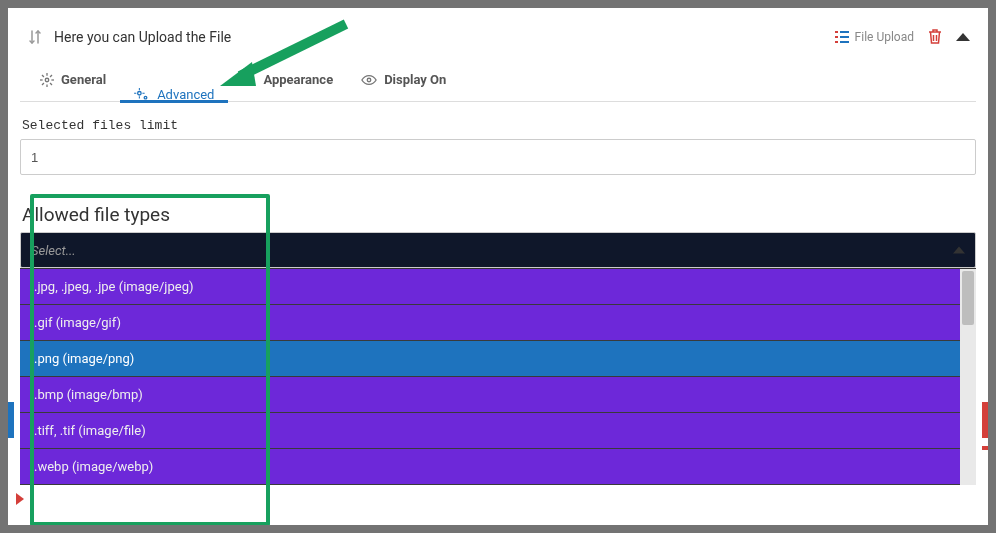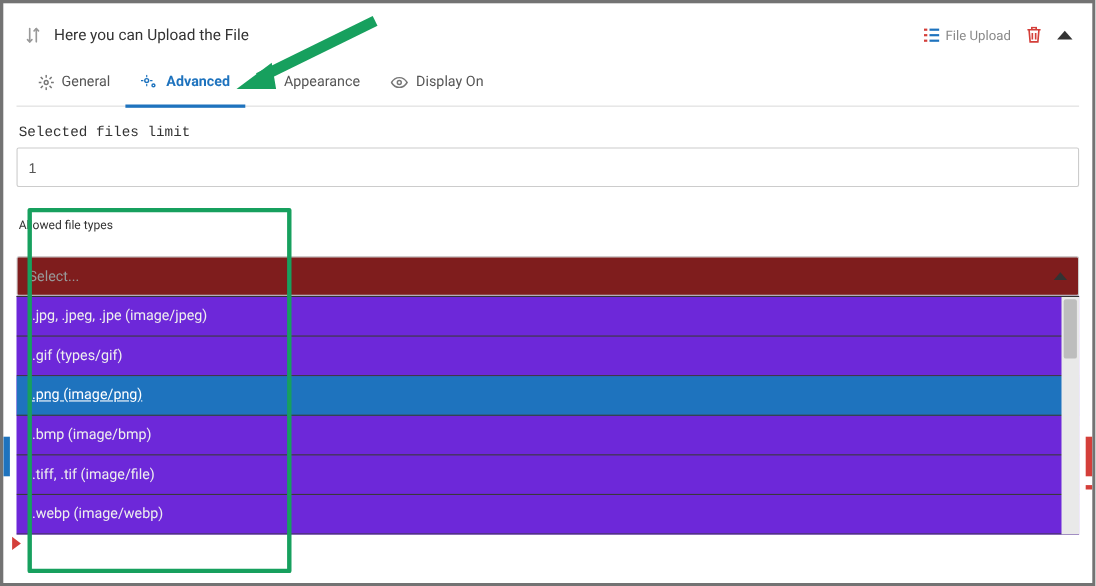--- a/index.html
+++ b/index.html
@@ -6,21 +6,21 @@
   body {
     margin: 0;
     font-family: -apple-system, BlinkMacSystemFont, "Segoe UI", Roboto, Arial, sans-serif;
     font-size: 13px;
     color: #333;
     background: #fff;
   }
   .frame {
     width: 996px;
     height: 533px;
-    border: 3px solid #737373;
+    border: 8px solid #737373;
     position: relative;
     overflow: hidden;
     background: #fff;
   }
   .inner {
     padding: 10px 12px 0 12px;
   }
   
   .header-row {
     display: flex;
@@ -45,60 +45,60 @@
     width: 0; height:0; border-left:7px solid transparent; border-right:7px solid transparent;
     border-bottom:8px solid #333; display:inline-block; margin-right:6px; cursor:pointer;
   }
   
   .tabs {
     display:flex; align-items:center; height:44px; border-bottom:1px solid #ddd;
     margin-top:2px; padding-left:6px; gap:0;
   }
   .tab {
     display:inline-flex; align-items:center; gap:7px; padding:0 14px;
-    height:44px; color:#555; cursor:pointer; font-size:13px; position:relative;
+    height:44px; color:#555; cursor:pointer; font-size:13px; position:relative;font-weight:bold;
   }
   .tab .ticon { color:#777; display:inline-flex; }
-  .tab.active { color:#1e73be; font-weight:700; }
+  .tab.active { color:#1e73be; font-weight:400;align-items:flex-end; }
   .tab.active::after {
     content:""; position:absolute; left:0; right:0; bottom:-1px; height:3px; background:#1e73be;
   }
   
   .section-label { font-size:13px; color:#333; margin:16px 0 6px 2px;font-family:Liberation Mono, monospace; }
   .text-input {
     width:100%; height:36px; border:1px solid #ccc; border-radius:2px;
     padding:0 10px; font-size:13px; color:#555; background:#fff;
   }
   
   .aft-wrap { position:relative; margin-top:28px; }
-  .aft-label { font-size:11px; color:#333; margin-left:2px; margin-bottom:22px; display:block; }
+  .aft-label { font-size:19px; color:#333; margin-left:2px; margin-bottom:6px; display:block; }
   .select-box {
     position:relative; width:100%; height:36px; border:1px solid #ccc; border-radius:2px;
-    display:flex; align-items:center; padding:0 30px 0 10px; background:#7f1d1d; cursor:text;
+    display:flex; align-items:center; padding:0 30px 0 10px; background:#0f172a; cursor:text;font-style:italic;
   }
   .select-ph { color:#999; font-size:13px; }
   .select-caret-up {
     position:absolute; right:10px; top:50%; transform:translateY(-50%);
     width:0; height:0; border-left:6px solid transparent; border-right:6px solid transparent;
     border-bottom:7px solid #333;
   }
   .cursor-blink {
     position:absolute; left:10px; top:9px; width:1px; height:18px; background:#333;
   }
   
   .dd-list {
     position:relative; width:100%; background:#6d28d9;
     border-top:1px solid #333;
     max-height:256px; overflow:hidden;
   }
   .dd-item {
     padding:10px 14px; color:#eee; font-size:13px; border-bottom:1px solid #3a3a3a;
     cursor:pointer;
   }
-  .dd-item.sel { background:#1e73be; color:#fff;text-decoration:underline; }
+  .dd-item.sel { background:#1e73be; color:#fff; }
   .dd-scroll {
     position:absolute; right:0; top:0; width:16px; height:100%; background:#e9e9e9;
   }
   .dd-scroll-thumb {
     position:absolute; right:2px; top:2px; width:12px; height:54px; background:#bdbdbd; border-radius:2px;
   }
   
   .green-box {
     position:absolute; border:4px solid #17a05e; border-radius:2px;
     pointer-events:none;
@@ -218,21 +218,21 @@
     
     <div class="aft-wrap">
       <span class="aft-label">Allowed file types</span>
       <div class="select-box">
         <span class="cursor-blink"></span>
         <span class="select-ph">Select...</span>
         <span class="select-caret-up"></span>
       </div>
       <div class="dd-list">
         <div class="dd-item">.jpg, .jpeg, .jpe (image/jpeg)</div>
-        <div class="dd-item">.gif (types/gif)</div>
+        <div class="dd-item">.gif (image/gif)</div>
         <div class="dd-item sel">.png (image/png)</div>
         <div class="dd-item">.bmp (image/bmp)</div>
         <div class="dd-item">.tiff, .tif (image/file)</div>
         <div class="dd-item">.webp (image/webp)</div>
         <div class="dd-scroll">
           <div class="dd-scroll-thumb"></div>
         </div>
       </div>
     </div>
   </div>

